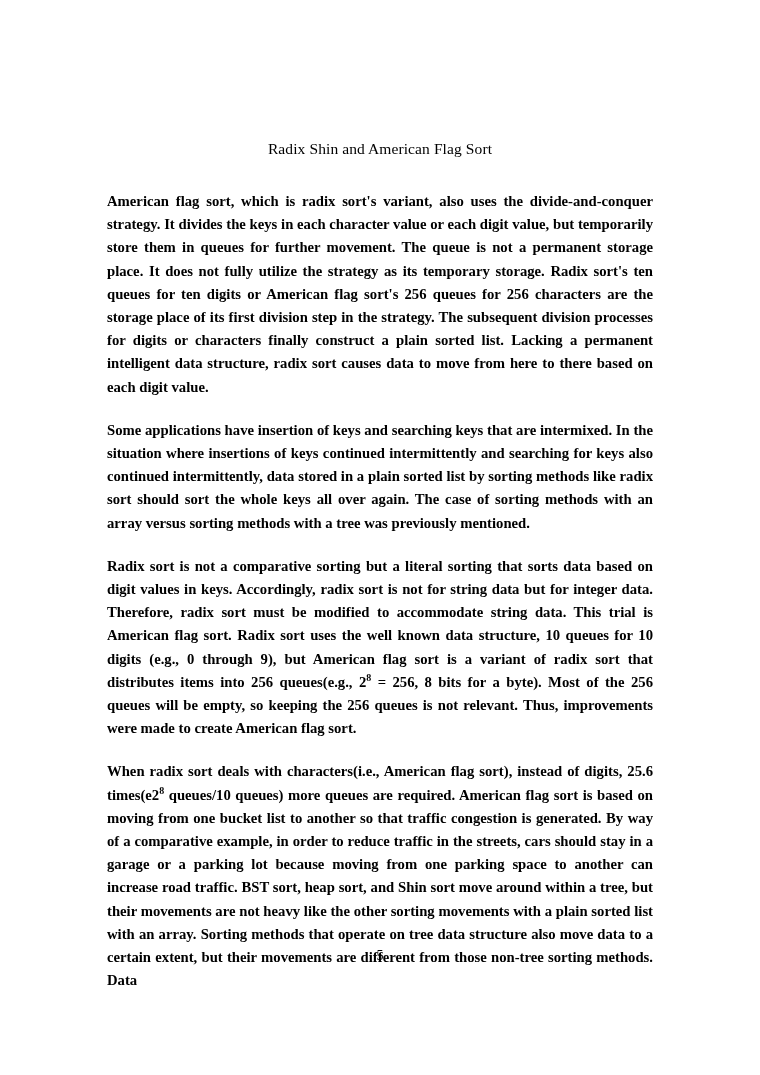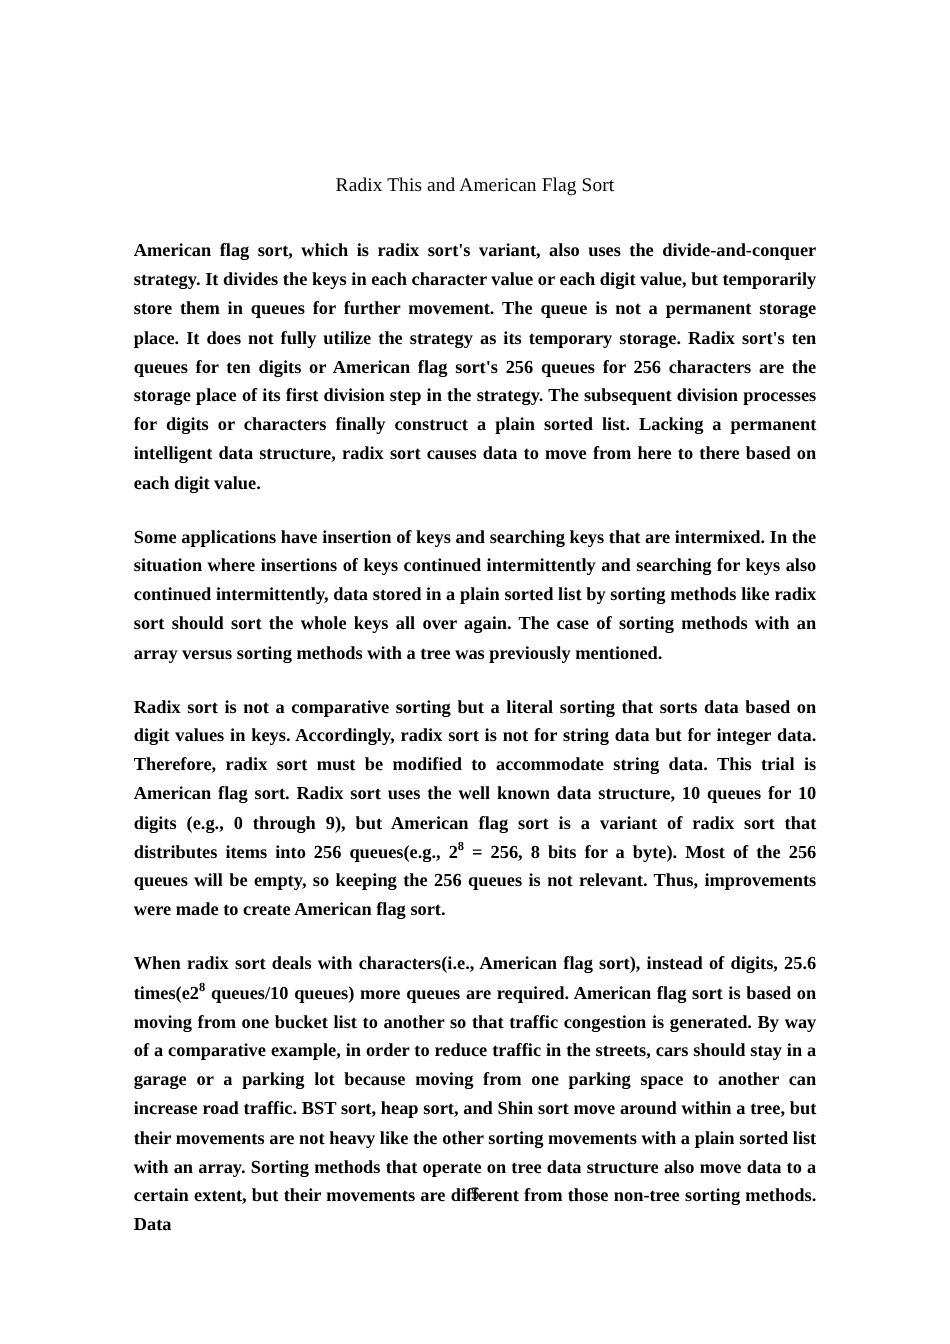--- a/index.html
+++ b/index.html
@@ -60,21 +60,21 @@
     text-align: center;
     font-size: 14px;
   }
 </style>
 </head>
 <body>
 
 <div class="page">
   <div class="content">
 
-    <h1 class="doc-title">Radix This and American Flag Sort</h1>
+    <h1 class="doc-title">Radix Shin and American Flag Sort</h1>
 
     <p class="para">American flag sort, which is radix sort's variant, also uses the divide-and-conquer strategy. It divides the keys in each character value or each digit value, but temporarily store them in queues for further movement. The queue is not a permanent storage place. It does not fully utilize the strategy as its temporary storage. Radix sort's ten queues for ten digits or American flag sort's 256 queues for 256 characters are the storage place of its first division step in the strategy. The subsequent division processes for digits or characters finally construct a plain sorted list. Lacking a permanent intelligent data structure, radix sort causes data to move from here to there based on each digit value.</p>
 
     <p class="para">Some applications have insertion of keys and searching keys that are intermixed. In the situation where insertions of keys continued intermittently and searching for keys also continued intermittently, data stored in a plain sorted list by sorting methods like radix sort should sort the whole keys all over again. The case of sorting methods with an array versus sorting methods with a tree was previously mentioned.</p>
 
     <p class="para"><span>Radix sort is not a comparative sorting but a literal sorting that sorts data based on digit values in keys. Accordingly, radix sort is not for string data but for integer data. Therefore, radix sort must be modified to accommodate string data. This trial is American flag sort. Radix sort uses the well known data structure, 10 queues for 10 digits (e.g., 0 through 9), but American flag sort is a variant of radix sort that distributes items into 256 queues(e.g., 2</span><sup>8</sup><span> = 256, 8 bits for a byte). Most of the 256 queues will be empty, so keeping the 256 queues is not relevant. Thus, improvements were made to create American flag sort.</span></p>
 
     <p class="para"><span>When radix sort deals with characters(i.e., American flag sort), instead of digits, 25.6 times(e2</span><sup>8</sup><span> queues/10 queues) more queues are required. American flag sort is based on moving from one bucket list to another so that traffic congestion is generated. By way of a comparative example, in order to reduce traffic in the streets, cars should stay in a garage or a parking lot because moving from one parking space to another can increase road traffic. BST sort, heap sort, and Shin sort move around within a tree, but their movements are not heavy like the other sorting movements with a plain sorted list with an array. Sorting methods that operate on tree data structure also move data to a certain extent, but their movements are different from those non-tree sorting methods. Data</span></p>
 
   </div>

